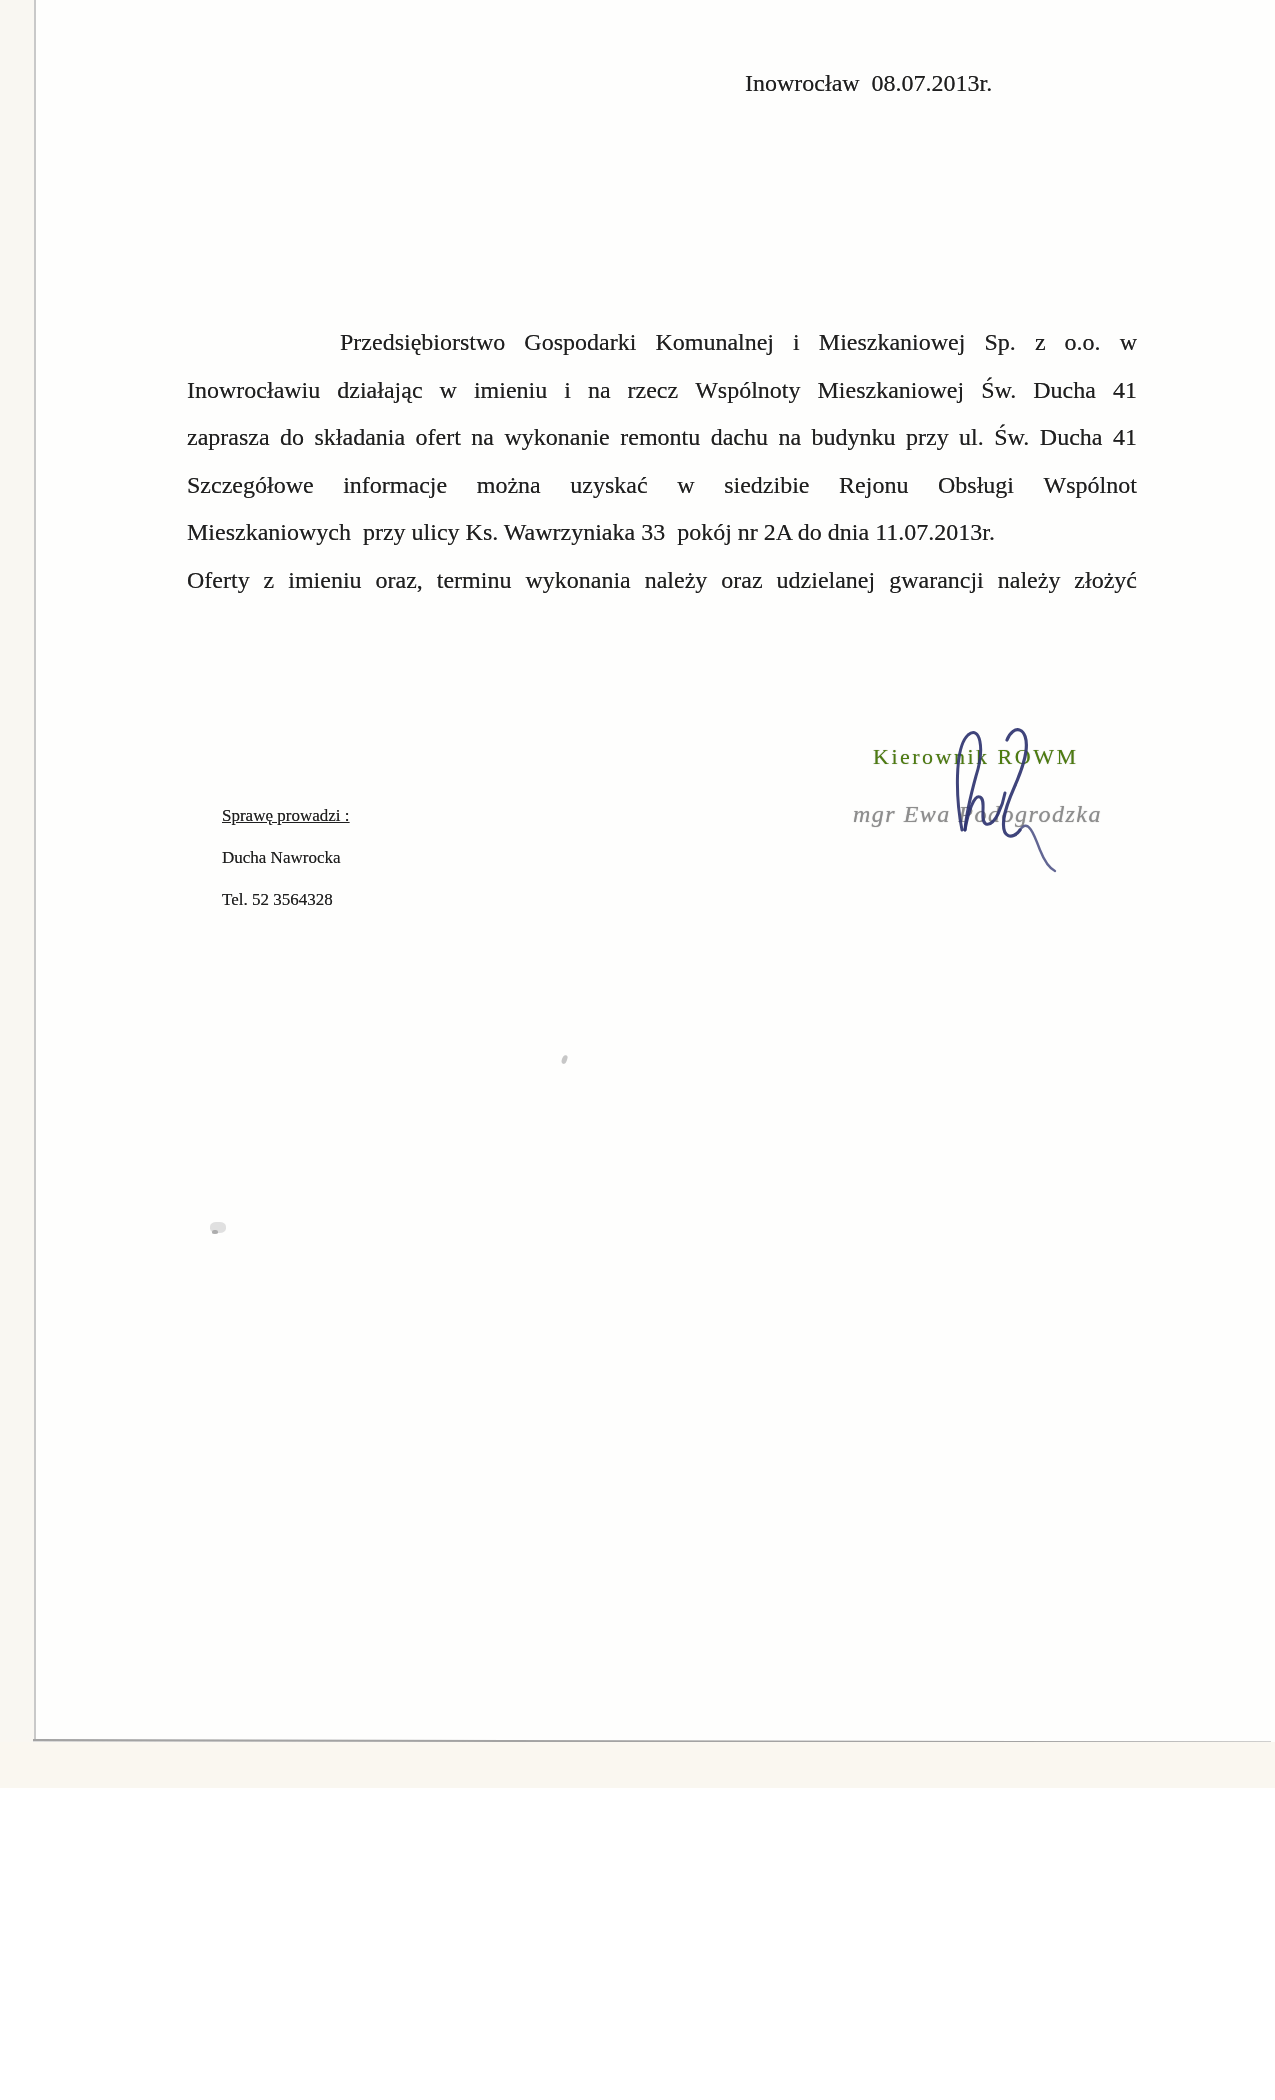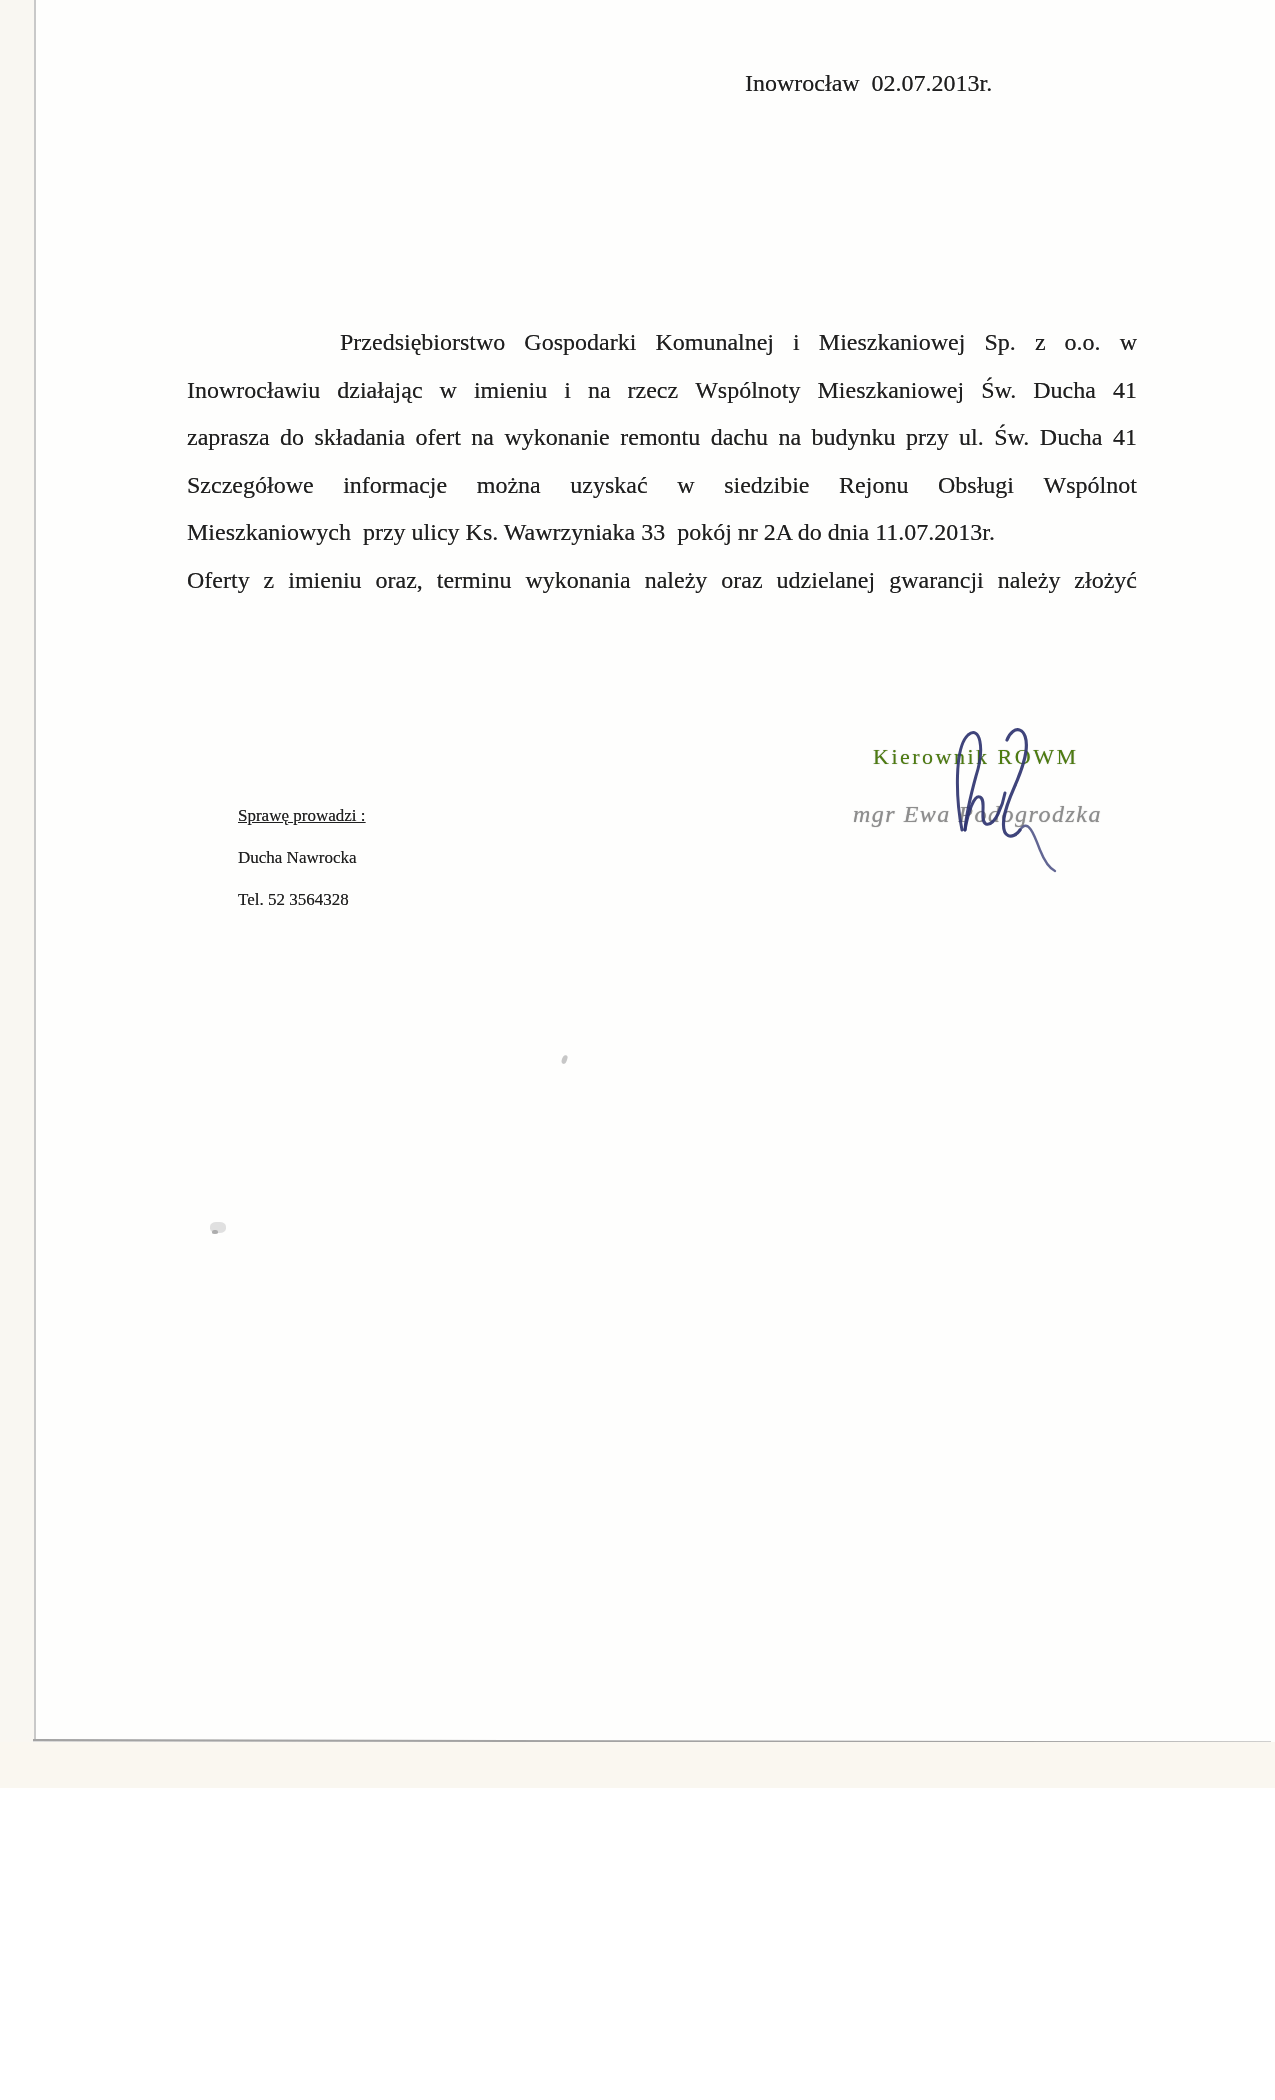--- a/index.html
+++ b/index.html
@@ -22,41 +22,41 @@
   .jline span{white-space:pre;}
   .indent{padding-left:153px;}
   .sup{font-size:0.62em;vertical-align:super;letter-spacing:1px;line-height:0;}
 
   .stamp-title{position:absolute;left:855px;top:744px;font-size:22px;letter-spacing:2.5px;
                color:#4d7c0f;text-shadow:0 0 1px rgba(140,140,140,0.8);white-space:pre;margin-left:18px;}
   .stamp-name{position:absolute;left:853px;top:801px;font-size:24px;font-style:italic;letter-spacing:1.5px;
               color:#8d8d8d;text-shadow:0 0 1px rgba(140,140,140,0.8);white-space:pre;}
   .signature-svg{position:absolute;left:910px;top:718px;width:160px;height:162px;}
 
-  .contact-block{position:absolute;left:238px;top:806px;font-size:17px;}
+  .contact-block{position:absolute;left:222px;top:806px;font-size:17px;}
   .contact-row{height:42px;line-height:20px;white-space:pre;}
   .underlined{text-decoration:underline;}
 
   .speck1{position:absolute;left:562px;top:1055px;width:5px;height:9px;border-radius:60% 40% 50% 50%;
           background:#b9b9b9;transform:rotate(18deg);opacity:0.8;}
   .speck2{position:absolute;left:210px;top:1222px;width:16px;height:11px;border-radius:40%;
           background:#dddddd;opacity:0.9;}
   .speck2-dot{position:absolute;left:212px;top:1230px;width:6px;height:4px;border-radius:40%;
           background:#a3a3a3;opacity:0.85;}
 </style>
 </head>
 <body>
 
 <div class="canvas">
 
   <div class="paper"></div>
   <div class="margin-strip"></div>
   <div class="edge-left"></div>
 
-  <div class="date-line ink">Inowrocław  02.07.2013r.</div>
+  <div class="date-line ink">Inowrocław  08.07.2013r.</div>
 
   <div class="body-block ink">
     <div class="line jline indent">
         <span>Przedsiębiorstwo</span>
         <span>Gospodarki</span>
         <span>Komunalnej</span>
         <span>i</span>
         <span>Mieszkaniowej</span>
         <span>Sp.</span>
         <span>z</span>

